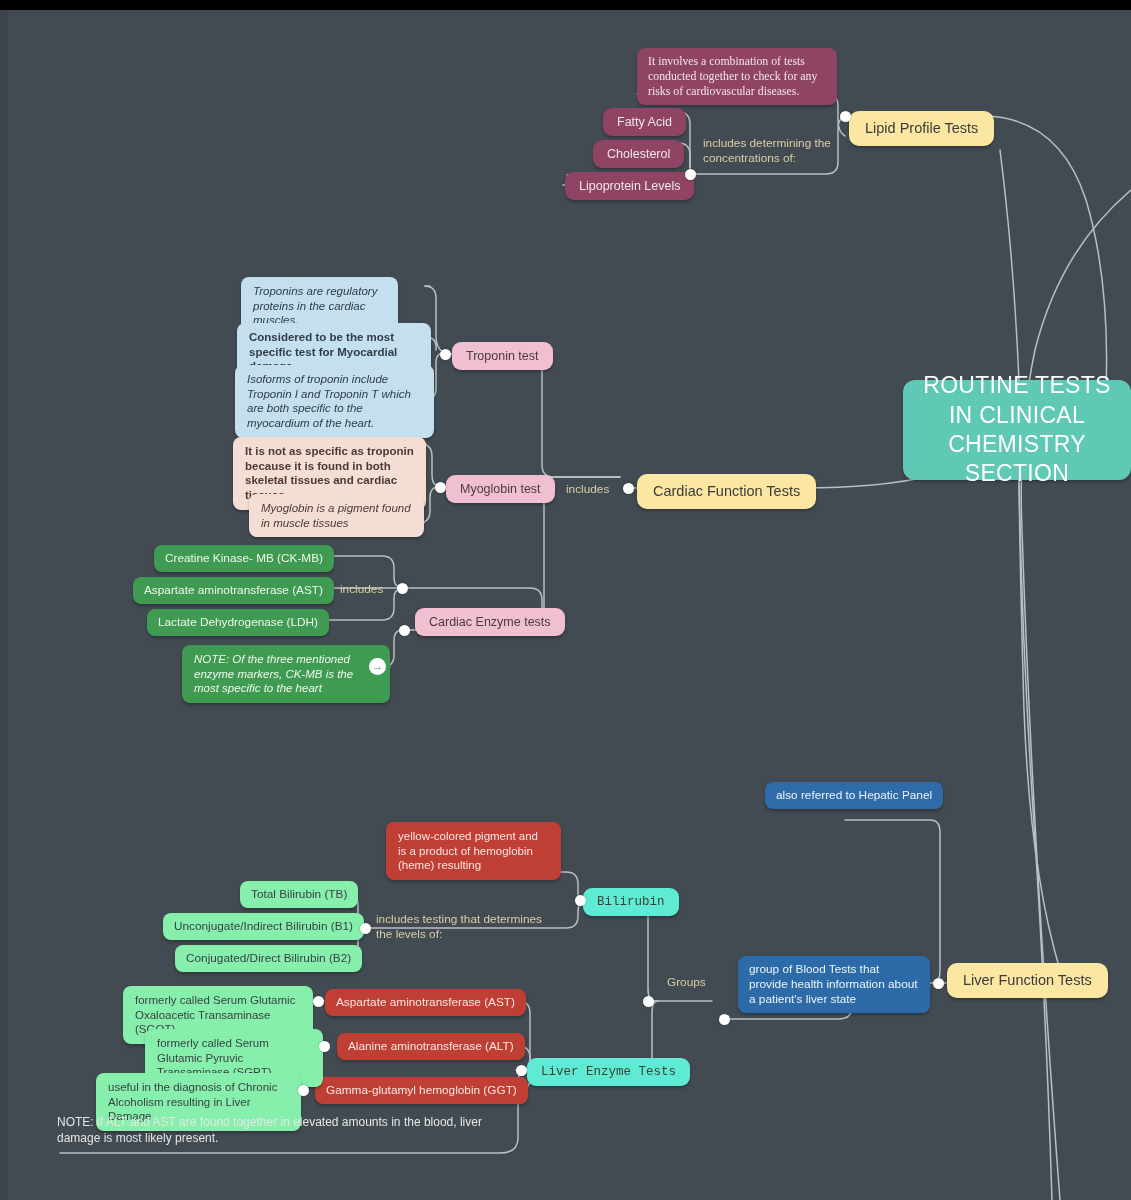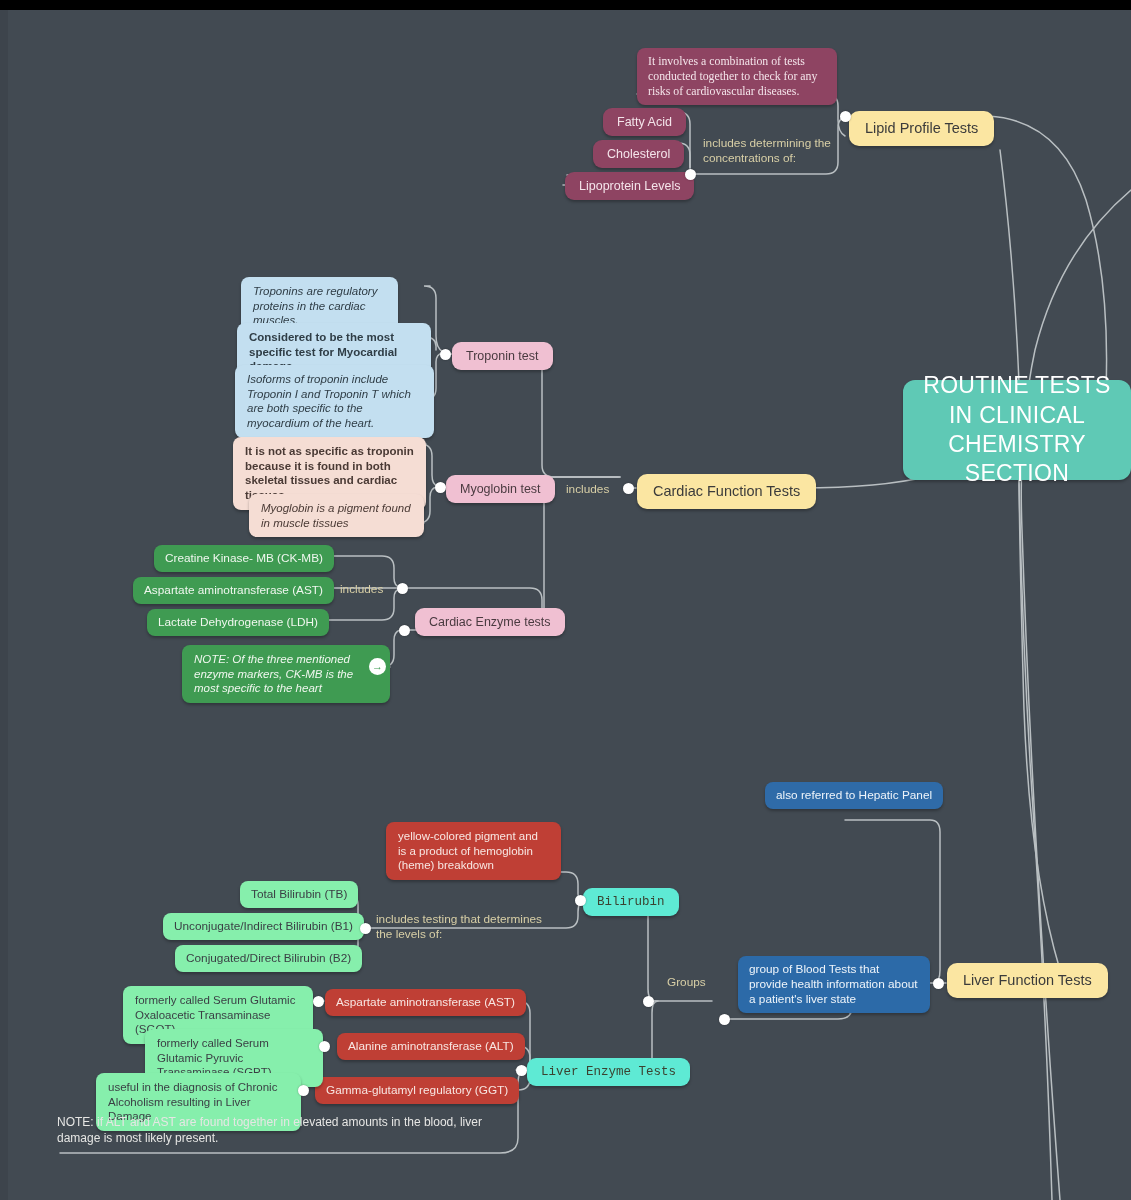--- a/index.html
+++ b/index.html
@@ -252,40 +252,40 @@
     <div class="node leaf c-steel nshadow" style="left:738px; top:946px; width:192px;">group of Blood Tests that provide health information about a patient's liver state</div>
 
     <div class="edge-label" style="left:667px; top:965px;">Groups</div>
 
     <div class="dot" style="left:648px; top:991px;"></div>
     <div class="dot" style="left:724px; top:1009px;"></div>
     <div class="dot" style="left:938px; top:973px;"></div>
 
     <div class="node lvl2 c-ltgreen nshadow" style="left:583px; top:878px;">Bilirubin</div>
 
-    <div class="node note-leaf c-red nshadow" style="left:386px; top:812px; width:175px;">yellow-colored pigment and is a product of hemoglobin (heme) breakdown</div>
+    <div class="node note-leaf c-red nshadow" style="left:386px; top:812px; width:175px;">yellow-colored pigment and is a product of hemoglobin (heme) resulting</div>
 
     <div class="edge-label" style="left:376px; top:902px; width:180px;">includes testing that determines the levels of:</div>
 
     <div class="node leaf c-grey nshadow" style="left:240px; top:871px;">Total Bilirubin (TB)</div>
 
     <div class="node leaf c-grey nshadow" style="left:163px; top:903px;">Unconjugate/Indirect Bilirubin (B1)</div>
 
     <div class="node leaf c-grey nshadow" style="left:175px; top:935px;">Conjugated/Direct Bilirubin (B2)</div>
 
     <div class="dot" style="left:365px; top:918px;"></div>
     <div class="dot" style="left:580px; top:890px;"></div>
 
     <div class="node lvl2 c-ltgreen nshadow" style="left:527px; top:1048px;">Liver Enzyme Tests</div>
 
     <div class="node leaf c-red nshadow" style="left:325px; top:979px;">Aspartate aminotransferase (AST)</div>
 
     <div class="node leaf c-red nshadow" style="left:337px; top:1023px;">Alanine aminotransferase (ALT)</div>
 
-    <div class="node leaf c-red nshadow" style="left:315px; top:1067px;">Gamma-glutamyl regulatory (GGT)</div>
+    <div class="node leaf c-red nshadow" style="left:315px; top:1067px;">Gamma-glutamyl hemoglobin (GGT)</div>
 
     <div class="node note-leaf c-grey nshadow" style="left:123px; top:976px; width:190px;">formerly called Serum Glutamic Oxaloacetic Transaminase (SGOT)</div>
 
     <div class="node note-leaf c-grey nshadow" style="left:145px; top:1019px; width:178px;">formerly called Serum Glutamic Pyruvic Transaminase (SGPT)</div>
 
     <div class="node note-leaf c-grey nshadow" style="left:96px; top:1063px; width:205px;">useful in the diagnosis of Chronic Alcoholism resulting in Liver Damage</div>
 
     <div class="plain-note" style="left:57px; top:1104px; width:460px;">NOTE: if ALT and AST are found together in elevated amounts in the blood, liver damage is most likely present.</div>
 
     <div class="dot" style="left:318px; top:991px;"></div>

